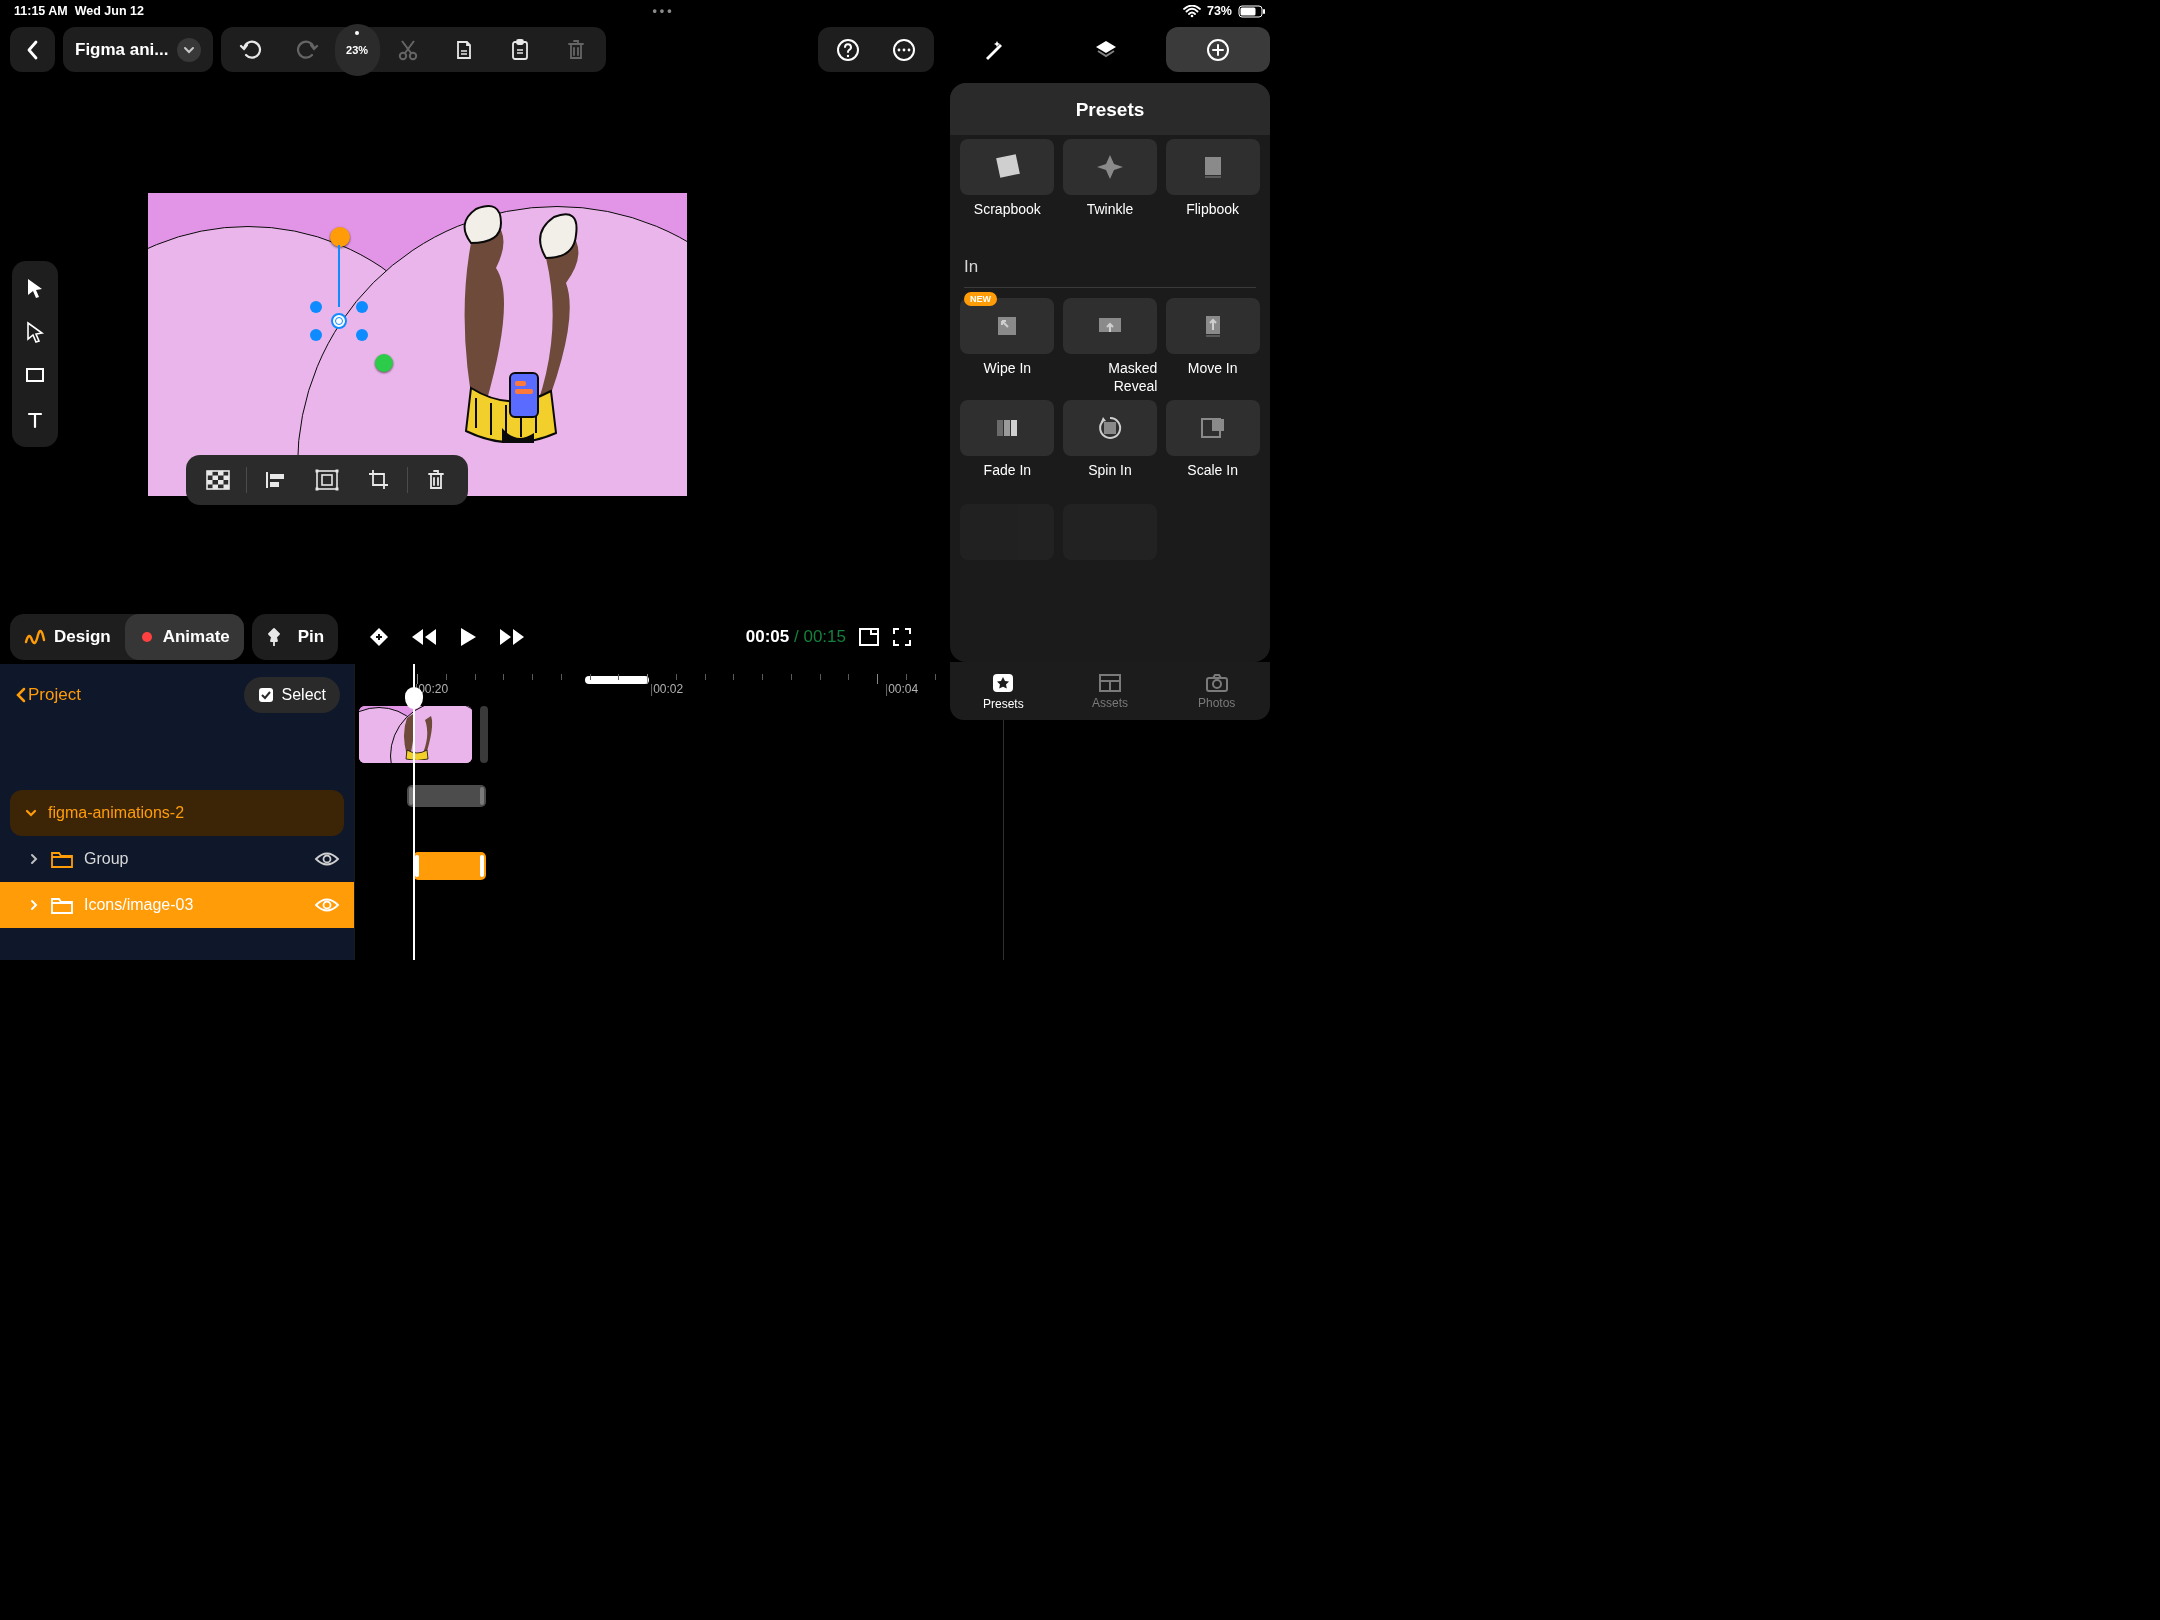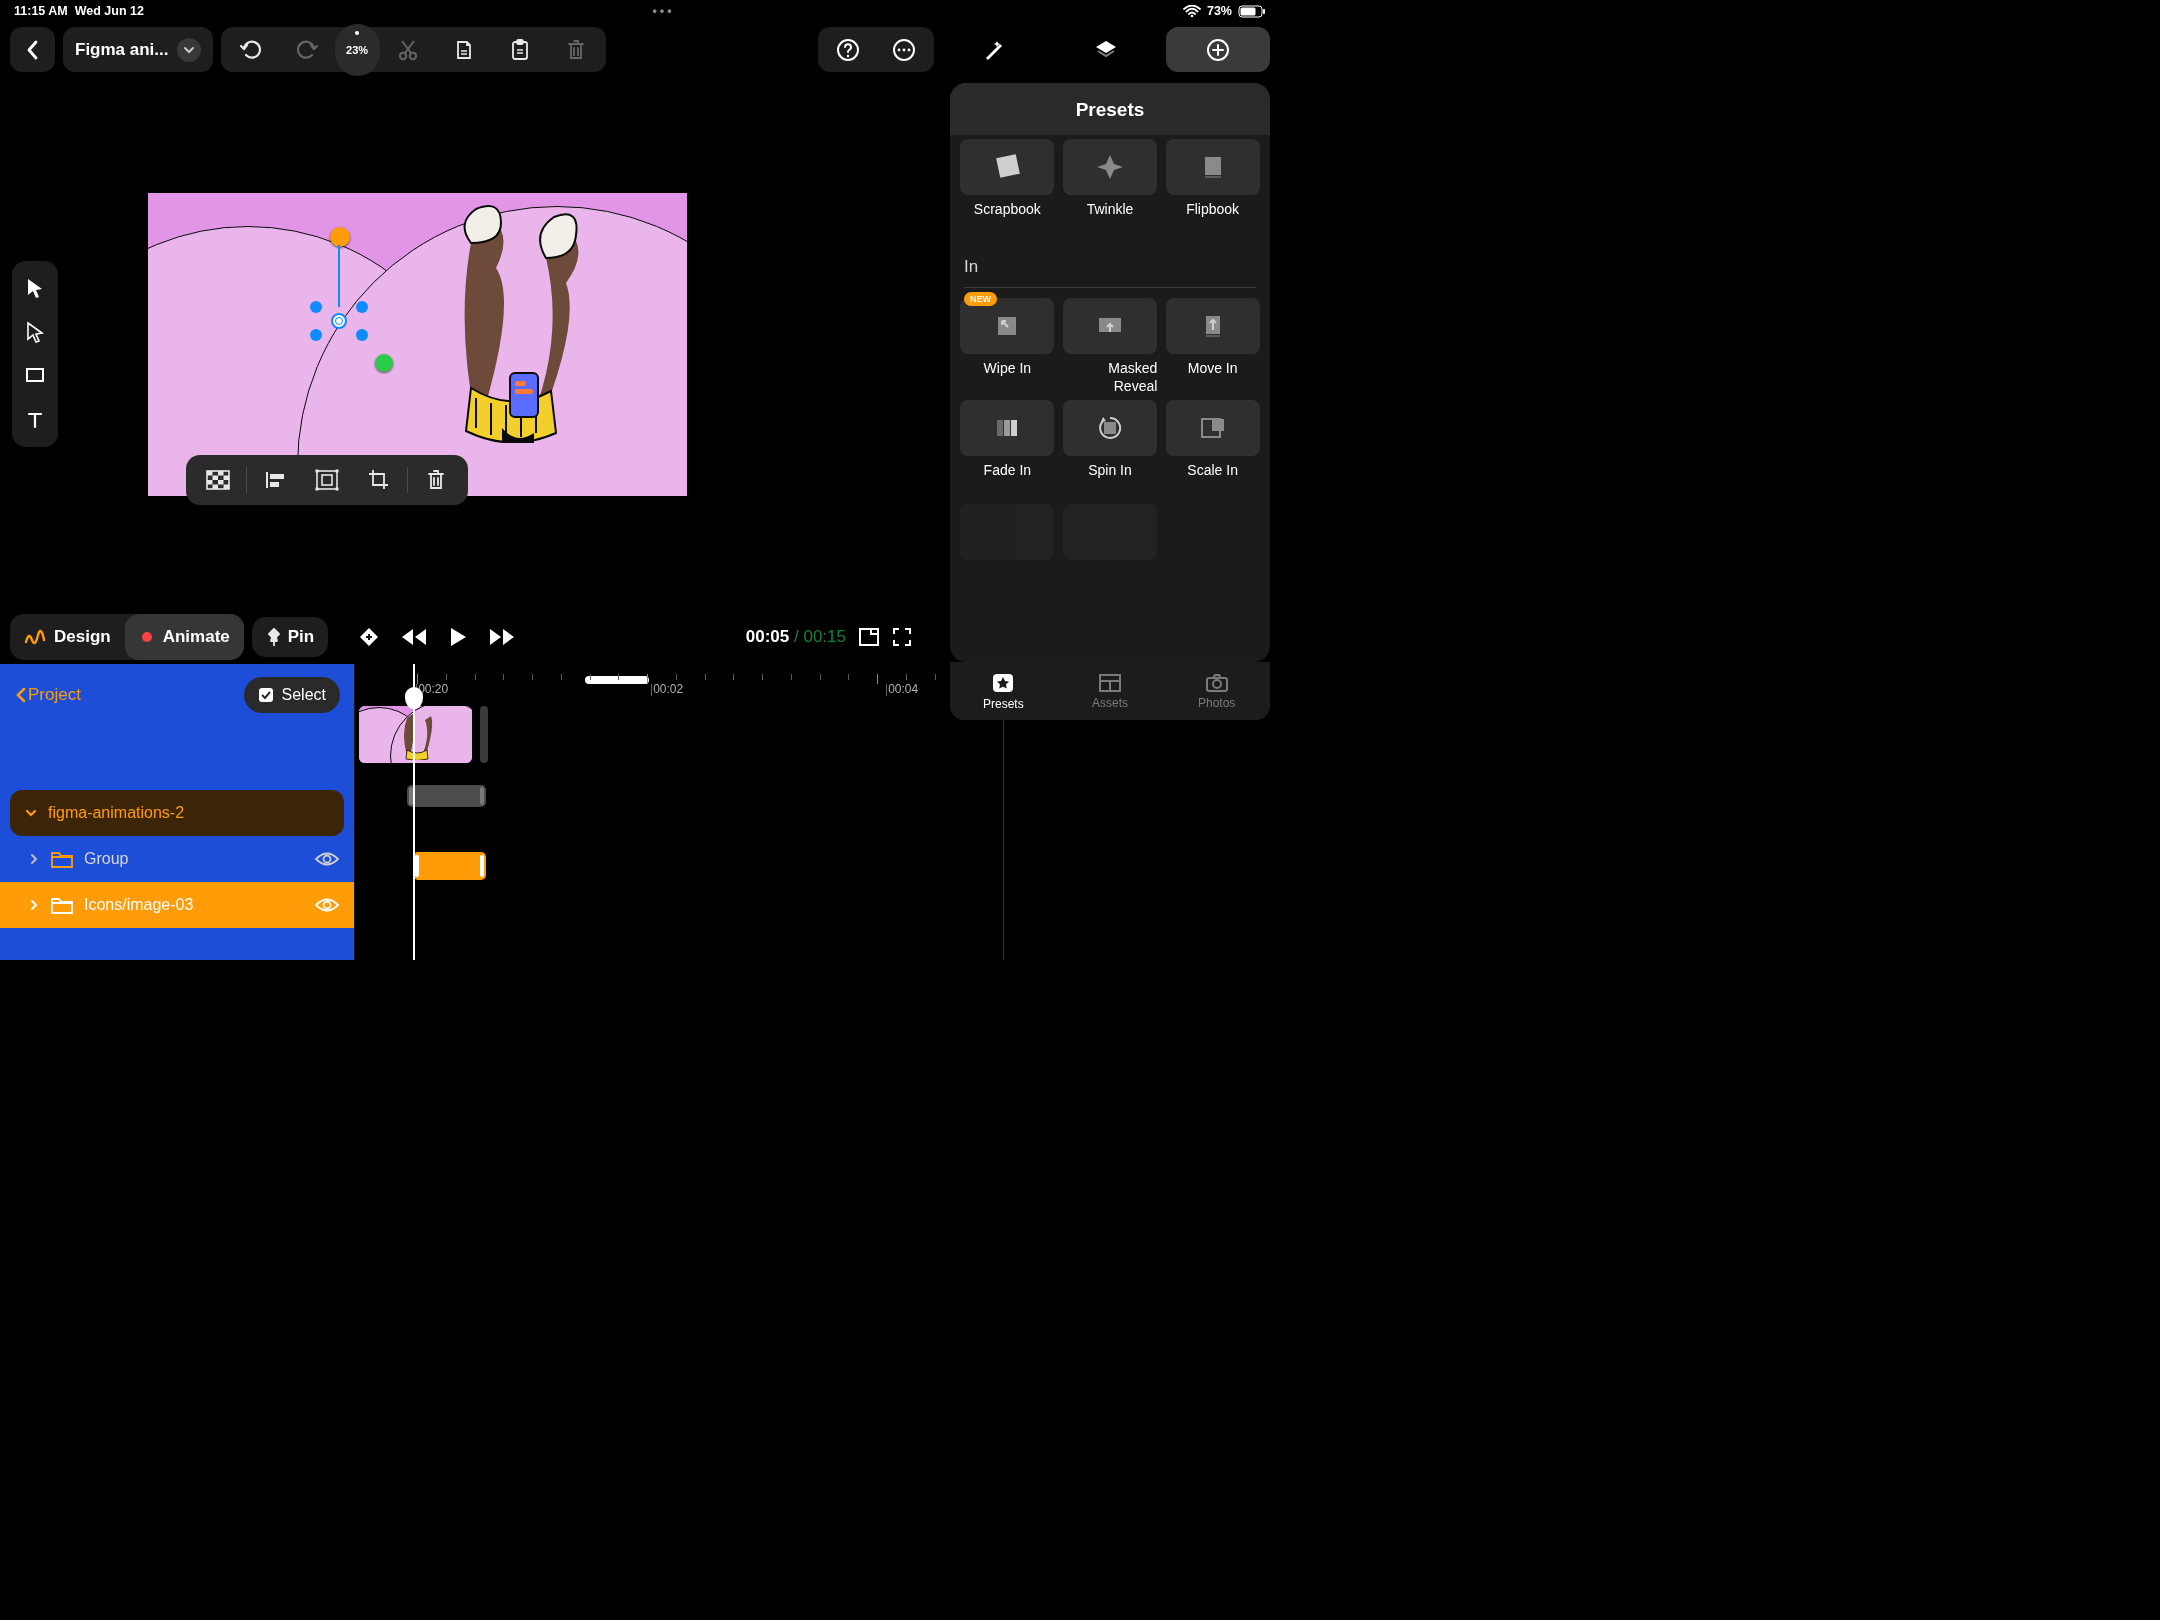--- a/index.html
+++ b/index.html
@@ -43,28 +43,28 @@
 
 .ctx-bar { position: absolute; left: 186px; top: 378px; height: 50px; background: #2c2b2b; border-radius: 14px; display: flex; align-items: center; padding: 0 6px; }
 .ctx-bar .c { width: 52px; height: 50px; display: flex; align-items: center; justify-content: center; }
 .ctx-bar .sep { width: 1px; height: 26px; background: #4b4b4b; margin: 0 2px; }
 
 
 .mode-bar { position: absolute; left: 10px; top: 614px; right: 0; height: 46px; display: flex; align-items: center; gap: 8px; }
 .seg { display: flex; background: #1e1e1e; border-radius: 14px; height: 46px; align-items: center; }
 .seg .seg-btn { padding: 0 14px; height: 46px; display: flex; align-items: center; gap: 8px; font-size: 17px; font-weight: 600; border-radius: 14px; }
 .seg .seg-btn.active { background: #363636; }
-.pin-chip { display: flex; align-items: center; gap: 6px; background: #1e1e1e; height: 40px; border-radius: 14px; padding: 8px 14px; font-size: 17px; font-weight: 600; }
+.pin-chip { display: flex; align-items: center; gap: 16px; background: #1e1e1e; height: 46px; border-radius: 14px; padding: 8px 14px; font-size: 17px; font-weight: 600; }
 .transport { display: flex; align-items: center; gap: 20px; margin-left: 22px; }
 .time-area { position: absolute; right: 12px; top: 0; height: 46px; display: flex; align-items: center; gap: 12px; font-size: 17px; font-weight: 600; }
 .time-area .dim { color: #15803d; font-weight: 500; }
 
 
 .timeline-wrap { position: absolute; left: 0; right: 0; top: 664px; bottom: 0; display: flex; }
-.layer-panel { width: 354px; background: #1d4ed8; display: flex; flex-direction: column; }
+.layer-panel { width: 354px; background: #0f172a; display: flex; flex-direction: column; }
 .layer-head { height: 62px; display: flex; align-items: center; padding: 0 14px; gap: 8px; }
 .layer-head .back-prj { color: #ff9c08; font-size: 17px; font-weight: 500; display: flex; align-items: center; }
 .select-chip { margin-left: auto; background: #2a2a2a; border-radius: 22px; height: 36px; padding: 0 14px; display: flex; align-items: center; gap: 8px; font-size: 16px; }
 .layer-row { height: 46px; display: flex; align-items: center; padding: 0 14px; gap: 10px; font-size: 16px; }
 .layer-row.root { background: #3c2507; color: #ff9c08; font-weight: 500; border-radius: 12px; margin: 64px 10px 0 10px; }
 .layer-row.root svg path{ stroke: #ff9c08 }
 .layer-row.child { padding-left: 28px; color: #d8d8d8; }
 .folder-ic { width: 24px; height: 20px; }
 .eye { margin-left: auto; width: 26px; }
 .layer-row.sel { background: #ff9c08; color: #fff; }

